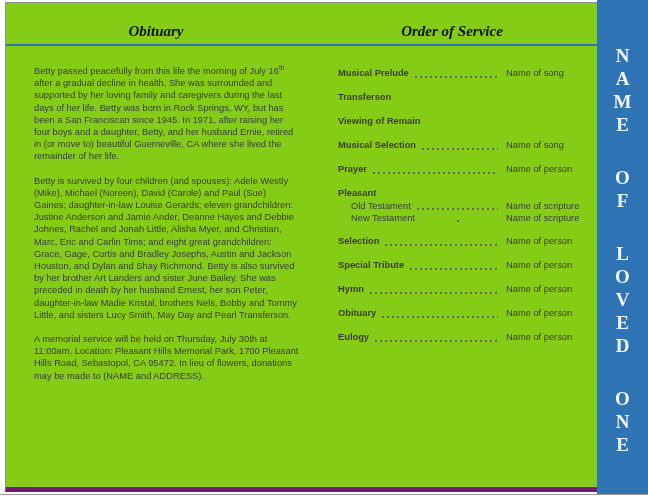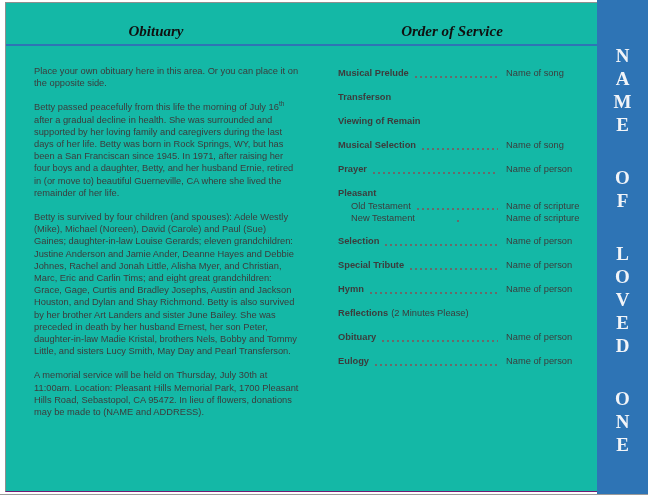--- a/index.html
+++ b/index.html
@@ -1,21 +1,21 @@
 <!DOCTYPE html>
 <html><head>
 <meta charset="utf-8">
 <style>
   html,body{margin:0;padding:0;background:#ffffff;}
   body{width:648px;height:501px;font-family:"Liberation Sans",sans-serif;}
   .canvas{position:relative;width:648px;height:501px;background:#fff;overflow:hidden;}
 
   
-  .sheet{position:absolute;left:5px;top:2px;width:641px;height:490px;background:#14b8a6;
-         border-top:1px solid #8f8f8f;border-left:1px solid #8f8f8f;border-bottom:1px solid #701a75;box-sizing:border-box;}
+  .sheet{position:absolute;left:5px;top:2px;width:641px;height:490px;background:#84cc16;
+         border-top:1px solid #8f8f8f;border-left:1px solid #8f8f8f;border-bottom:5px solid #701a75;box-sizing:border-box;}
   .bottom-edge{position:absolute;left:0;top:494px;width:648px;height:1px;background:#9a9a9a;}
 
   
   .header{position:absolute;left:0;top:0;width:592px;height:40px;display:flex;}
   .hcol{display:flex;align-items:flex-end;justify-content:center;padding-bottom:3px;box-sizing:border-box;}
   .hcol.left{width:300px;}
   .hcol.right{width:292px;}
   .title{margin:0;font-family:"Liberation Serif",serif;font-style:italic;font-weight:bold;font-size:15px;color:#101010;}
   .rule{position:absolute;left:0;top:41px;width:592px;height:2px;background:#2e74b5;}
 
@@ -55,21 +55,20 @@
       <div class="hcol left">
         <h1 class="title">Obituary</h1>
       </div>
       <div class="hcol right">
         <h1 class="title">Order of Service</h1>
       </div>
     </div>
     <div class="rule"></div>
 
     <div class="obit">
-      <p>Place your own obituary here in this area. Or you can place it on the opposite side.</p>
       <p><span>Betty passed peacefully from this life the morning of July 16</span><sup>th</sup><span> after a gradual decline in health.  She was surrounded and supported by her loving family and caregivers during the last days of her life.  Betty was born in Rock Springs, WY, but has been a San Franciscan since 1945.  In 1971, after raising her four boys and a daughter, Betty, and her husband Ernie, retired in (or move to) beautiful Guerneville, CA where she lived the remainder of her life.</span></p>
       <p>Betty is survived by four children (and spouses): Adele Westly (Mike), Michael (Noreen), David (Carole) and Paul (Sue) Gaines;  daughter-in-law Louise Gerards;  eleven grandchildren: Justine Anderson and Jamie Ander, Deanne Hayes and Debbie Johnes, Rachel and Jonah Little, Alisha Myer, and Christian, Marc, Eric and Carlin Tims;  and eight great grandchildren: Grace, Gage, Curtis and Bradley Josephs, Austin and Jackson Houston, and Dylan and Shay Richmond.  Betty is also survived by her brother Art Landers and sister June Bailey.  She was preceded in death by her husband Ernest, her son Peter, daughter-in-law Madie Kristal, brothers Nels, Bobby and Tommy Little, and sisters Lucy Smith, May Day and Pearl Transferson.</p>
       <p>A memorial service will be held on Thursday, July 30th at 11:00am.  Location:  Pleasant Hills Memorial Park, 1700 Pleasant Hills Road, Sebastopol, CA 95472.  In lieu of flowers, donations may be made to (NAME and ADDRESS).</p>
     </div>
 
     <div class="service">
       <div class="row">
         <span class="lbl">Musical Prelude</span>
         <span class="dots"></span>
         <span class="val">Name of song</span>
@@ -112,24 +111,20 @@
         <span class="lbl">Special Tribute</span>
         <span class="dots"></span>
         <span class="val">Name of person</span>
       </div>
       <div class="row">
         <span class="lbl">Hymn</span>
         <span class="dots"></span>
         <span class="val">Name of person</span>
       </div>
       <div class="row">
-        <span class="lbl">Reflections</span>
-        <span class="suffix">(2 Minutes Please)</span>
-      </div>
-      <div class="row">
         <span class="lbl">Obituary</span>
         <span class="dots"></span>
         <span class="val">Name of person</span>
       </div>
       <div class="row">
         <span class="lbl">Eulogy</span>
         <span class="dots"></span>
         <span class="val">Name of person</span>
       </div>
     </div>

